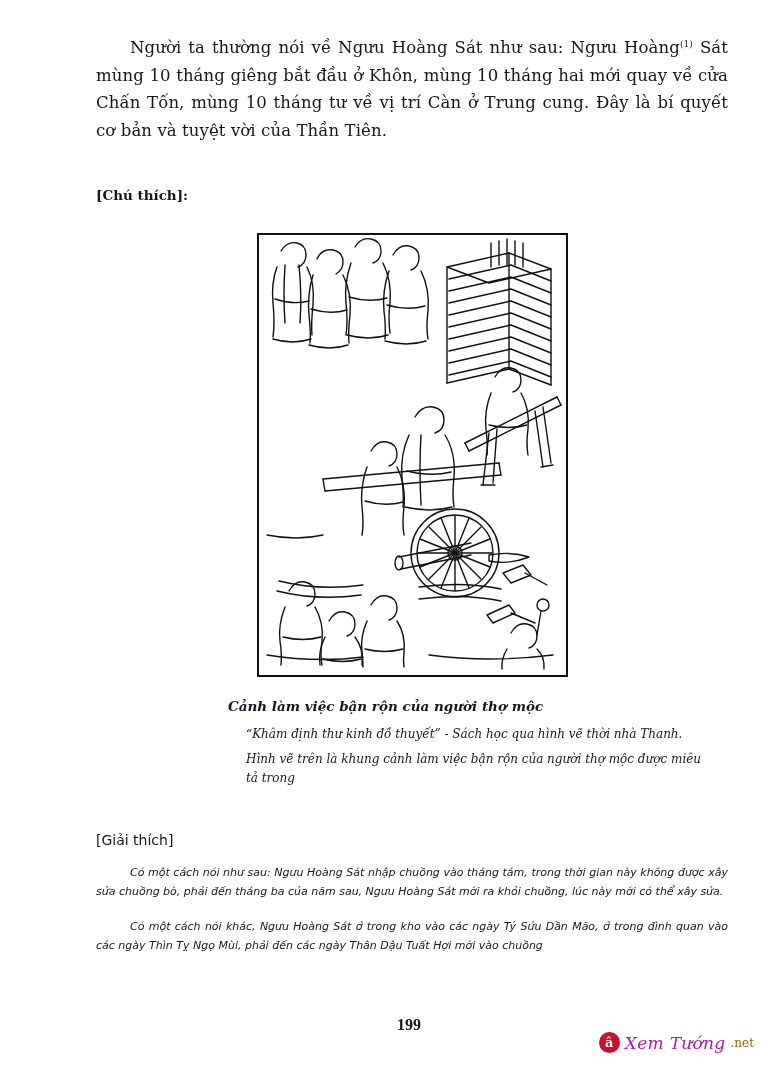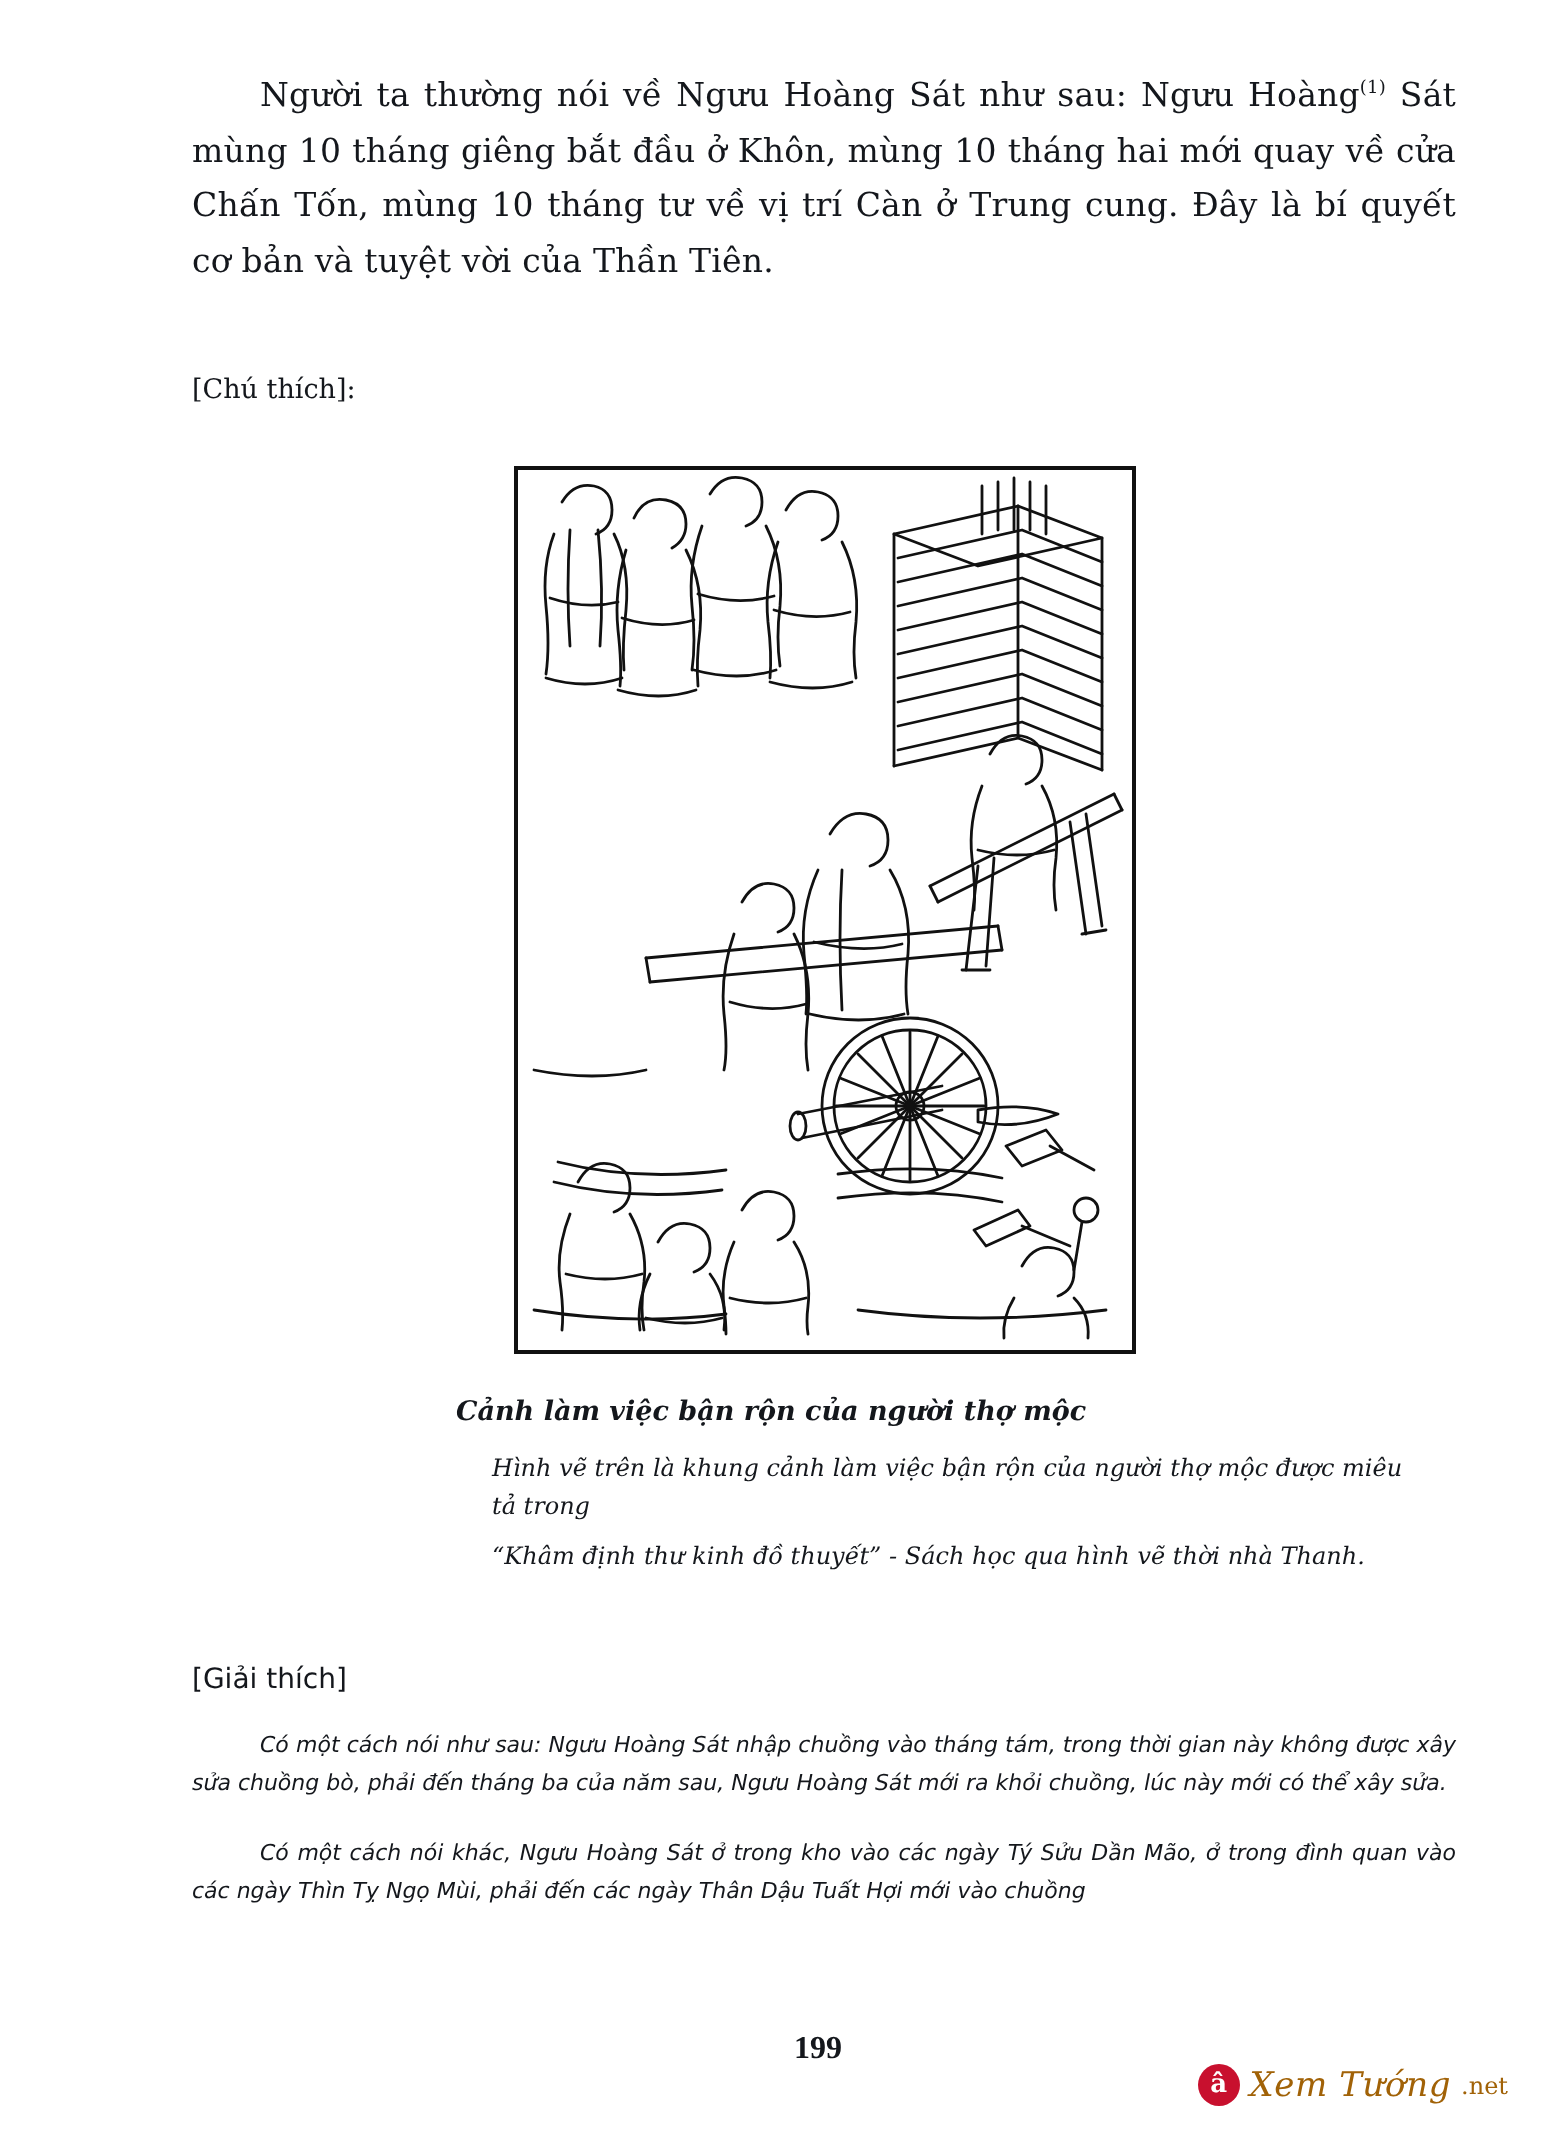--- a/index.html
+++ b/index.html
@@ -37,21 +37,21 @@
   .lead-para sup {
     font-size: 9px;
     vertical-align: super;
     line-height: 0;
   }
 
   
   .section-label {
     font-family: "DejaVu Serif", serif;
     font-size: 13.5px;
-    font-weight: normal;
+    font-weight: bold;
     margin: 42px 0 0 2px;
   }
   .note-line {
     font-family: "DejaVu Serif", serif;
     font-size: 13.5px;
     margin: 20px 0 0 36px;
   }
 
   
   .figure-wrap {
@@ -133,21 +133,21 @@
     border-radius: 50%;
     background: #c8102e;
     color: #fff;
     font-size: 13px;
     font-weight: bold;
     display: flex;
     align-items: center;
     justify-content: center;
   }
   .wm-text {
-    color: #a16207;
+    color: #a21caf;
     font-size: 17px;
     font-style: italic;
     letter-spacing: .3px;
   }
   .wm-suffix {
     color: #a16207;
     font-size: 12px;
   }
 </style>
 </head>
@@ -303,22 +303,22 @@
           <path d="M8 300 q30 6 56 0"></path>
           <path d="M8 420 q50 8 96 2"></path>
           <path d="M170 420 q60 8 124 0"></path>
         </g>
       </svg>
     </div>
   </div>
 
   <div class="caption-block">
     <div class="caption-bold">Cảnh làm việc bận rộn của người thợ mộc</div>
+    <div class="caption-small l2">“Khâm định thư kinh đồ thuyết” - Sách học qua hình vẽ thời nhà Thanh.</div>
     <div class="caption-small">Hình vẽ trên là khung cảnh làm việc bận rộn của người thợ mộc được miêu tả trong</div>
-    <div class="caption-small l2">“Khâm định thư kinh đồ thuyết” - Sách học qua hình vẽ thời nhà Thanh.</div>
   </div>
 
   <div class="explain-label">[Giải thích]</div>
 
   <p class="explain-para">Có một cách nói như sau: Ngưu Hoàng Sát nhập chuồng vào tháng tám, trong thời gian này không được xây sửa chuồng bò, phải đến tháng ba của năm sau, Ngưu Hoàng Sát mới ra khỏi chuồng, lúc này mới có thể xây sửa.</p>
   <p class="explain-para">Có một cách nói khác, Ngưu Hoàng Sát ở trong kho vào các ngày Tý Sửu Dần Mão, ở trong đình quan vào các ngày Thìn Tỵ Ngọ Mùi, phải đến các ngày Thân Dậu Tuất Hợi mới vào chuồng</p>
 
   <div class="page-number">199</div>
 
   <div class="watermark">

